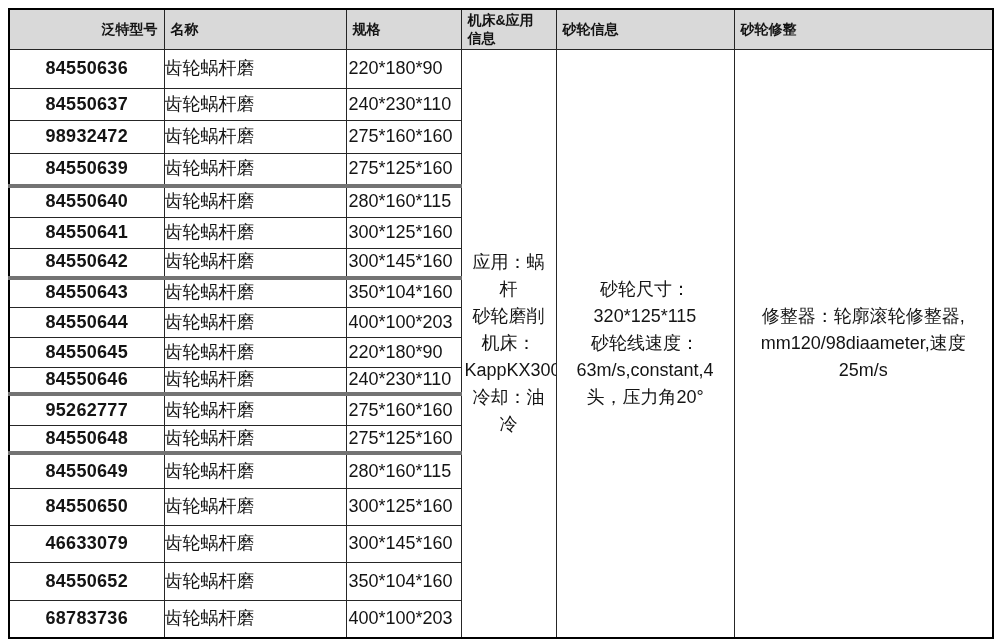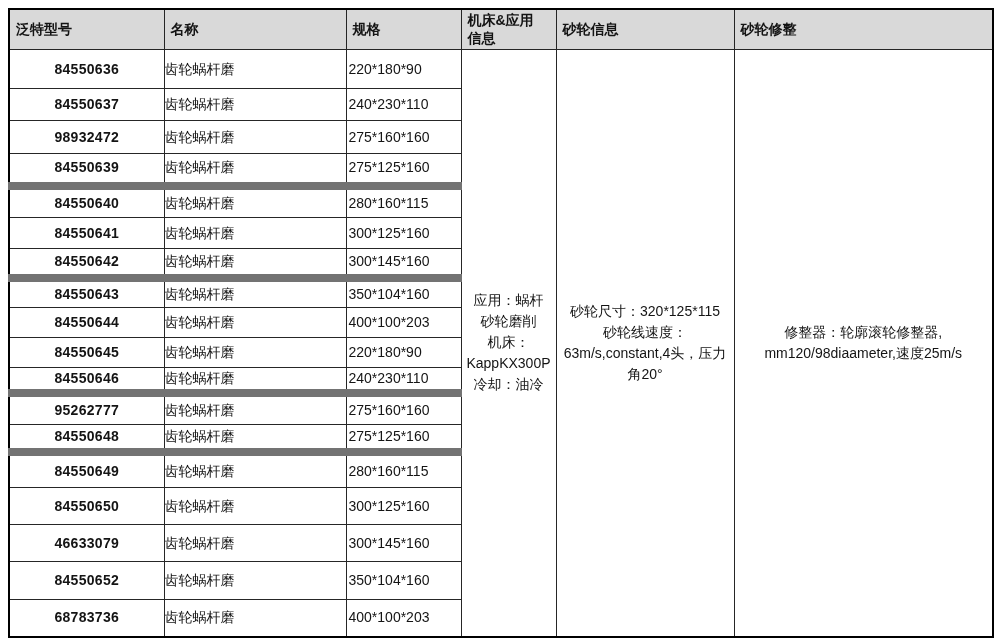--- a/index.html
+++ b/index.html
@@ -29,41 +29,41 @@
   .spec-table th {
     background: #d9d9d9;
     font-size: 14px;
     font-weight: bold;
     text-align: left;
     vertical-align: middle;
     padding: 2px 6px;
     white-space: pre-line;
     line-height: 1.25;
   }
-  .spec-table th.center { text-align: left; font-family: Liberation Serif, serif; }
+  .spec-table th.center { text-align: right; font-family: Liberation Serif, serif; }
   .spec-table td {
-    font-size: 14px;
+    font-size: 18px;
     vertical-align: middle;
     padding: 1px 2px;
     line-height: 1.2;
   }
   .spec-table td.model {
     text-align: center;
     font-weight: bold;
     letter-spacing: 0.3px;
   }
   .spec-table td.name { text-align: left; padding-left: 0; }
   .spec-table td.spec { text-align: left; }
   .spec-table td.merged {
     text-align: center;
     white-space: pre-line;
     line-height: 1.5;
     padding: 2px 3px;
   }
-  .spec-table tr.group-end td { border-bottom: 8px solid #737373; }
+  .spec-table tr.group-end td { border-bottom: 4px solid #737373; }
 </style>
 </head>
 <body>
 
 <div class="canvas">
   <table class="spec-table">
     <colgroup>
       <col style="width:155px">
       <col style="width:182px">
       <col style="width:115px">

